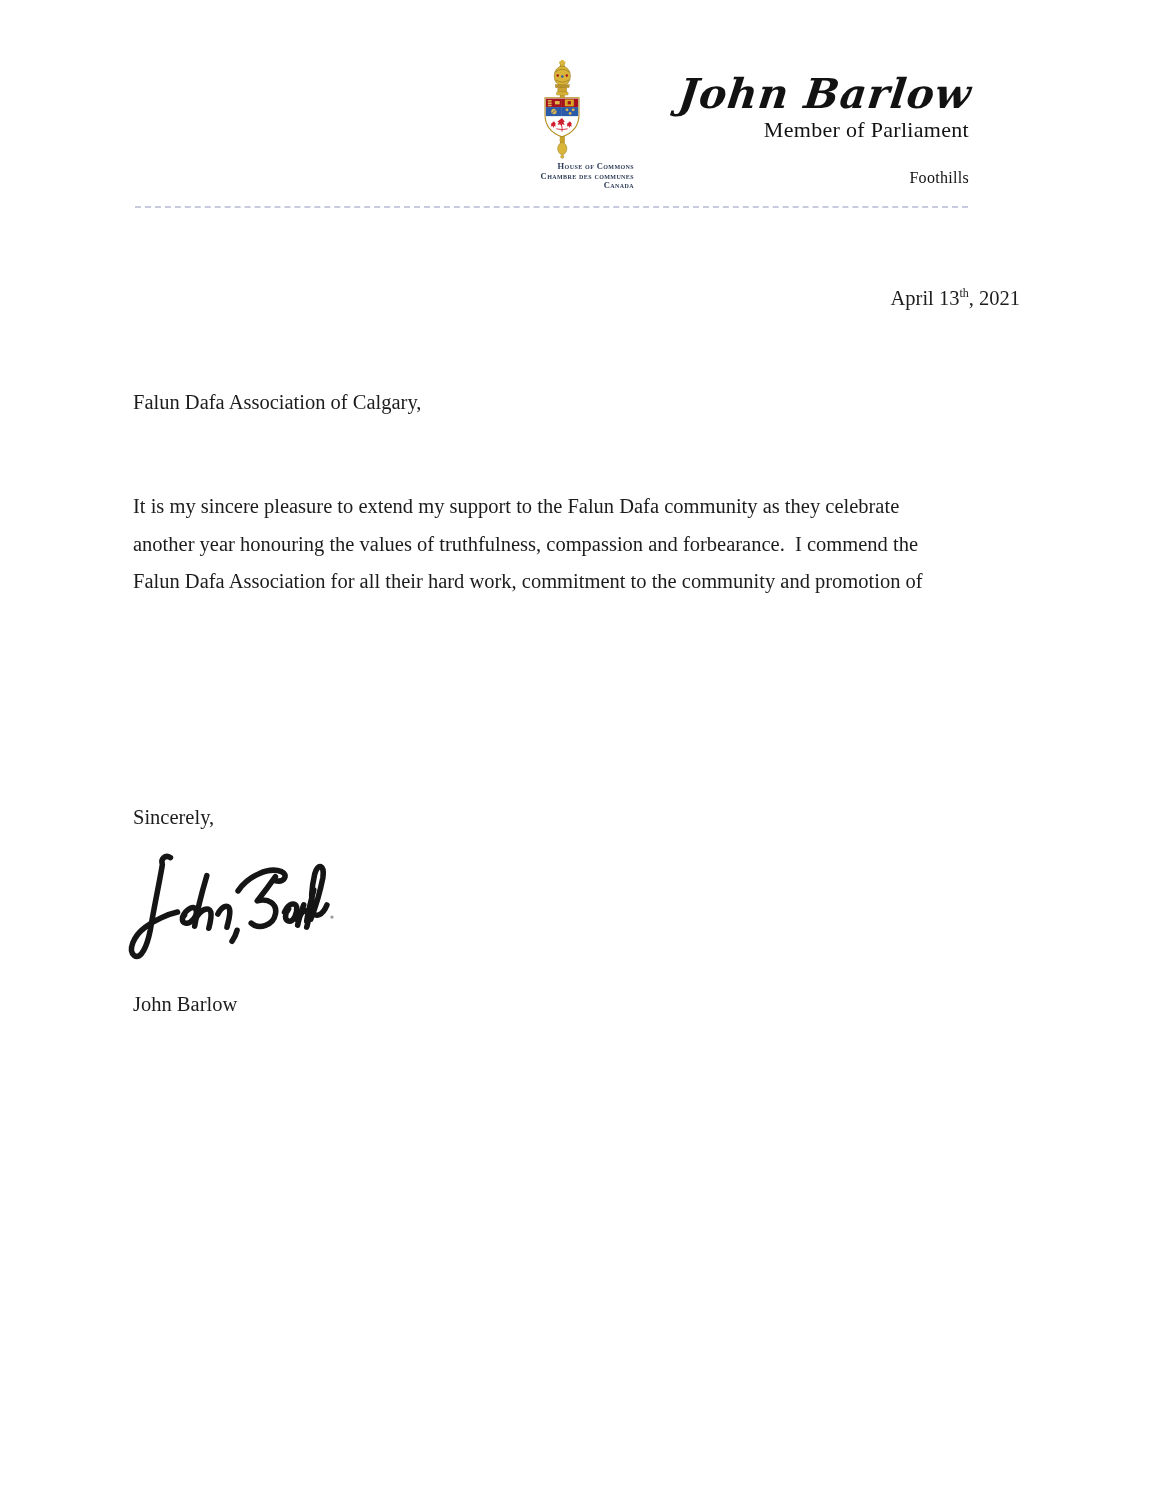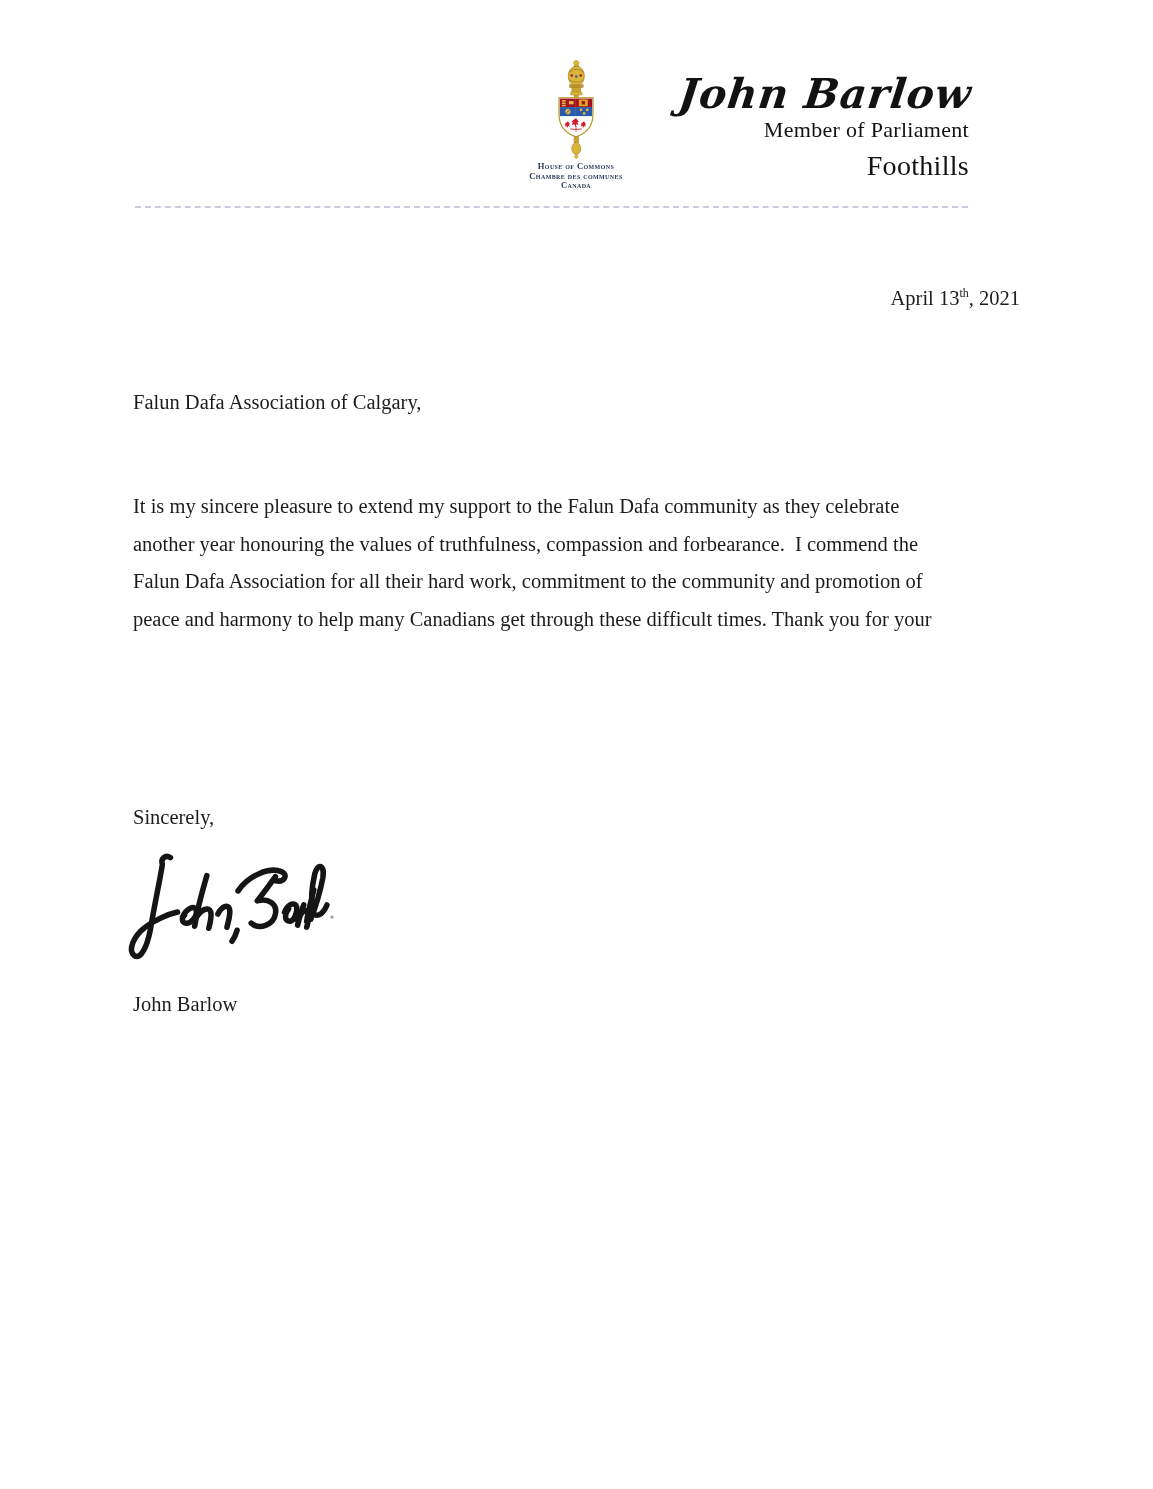--- a/index.html
+++ b/index.html
@@ -18,23 +18,23 @@
     position:relative;
     width:1153px;
     height:1489px;
     background:#ffffff;
     overflow:hidden;
   }
 
   
   .crest-block{
     position:absolute;
-    left:504px; top:60px;
+    left:490px; top:60px;
     width:144px;
-    text-align:center;
+    text-align:right;
   }
   .crest-svg{display:block;margin:0 auto;}
   .crest-caption{
     margin-top:2px;
     font-family:"Liberation Serif", serif;
     font-variant:small-caps;
     font-weight:bold;
     font-size:8.5px;
     line-height:9.5px;
     letter-spacing:.4px;
@@ -56,22 +56,22 @@
     transform-origin:right bottom;
     letter-spacing:1px;
     white-space:nowrap;
   }
   .mp-title{
     font-size:22px;
     line-height:24px;
     letter-spacing:.3px;
   }
   .mp-riding{
-    margin-top:12px;
-    font-size:28px;
+    margin-top:24px;
+    font-size:16px;
     line-height:24px;
     letter-spacing:.3px;
   }
   .divider{
     position:absolute;
     left:135px; top:206px;
     width:833px; height:0;
     border-top:2px dashed var(--divider);
   }
 
@@ -187,21 +187,20 @@
   <div class="divider"></div>
 
   <div class="date-line"><span>April 13</span><sup>th</sup><span>, 2021</span></div>
 
   <div class="recipient">Falun Dafa Association of Calgary,</div>
 
   <div class="body-block">
     <div class="body-line">It is my sincere pleasure to extend my support to the Falun Dafa community as they celebrate</div>
     <div class="body-line">another year honouring the values of truthfulness, compassion and forbearance.  I commend the</div>
     <div class="body-line">Falun Dafa Association for all their hard work, commitment to the community and promotion of</div>
-    <div class="body-line">peace and harmony to help many Canadians get through these difficult times. Thank you for your</div>
   </div>
 
   <div class="closing">Sincerely,</div>
 
   <svg class="signature-svg" width="212" height="122" viewBox="0 0 210 120" aria-hidden="true">
     <g fill="none" stroke="#151515" stroke-width="5.5" stroke-linecap="round" stroke-linejoin="round">
 
       <path d="M46,10 C41,7 36,11 38,17 C36,30 30,58 26,82 C23,97 17,112 10,107 C4,102 9,88 21,79 C30,72 44,66 53,64"></path>
 
       <path d="M58,69 C62,60 70,57 71.5,62 C73,68 66,76 61,75 C57,74 57,70 60,67"></path>

